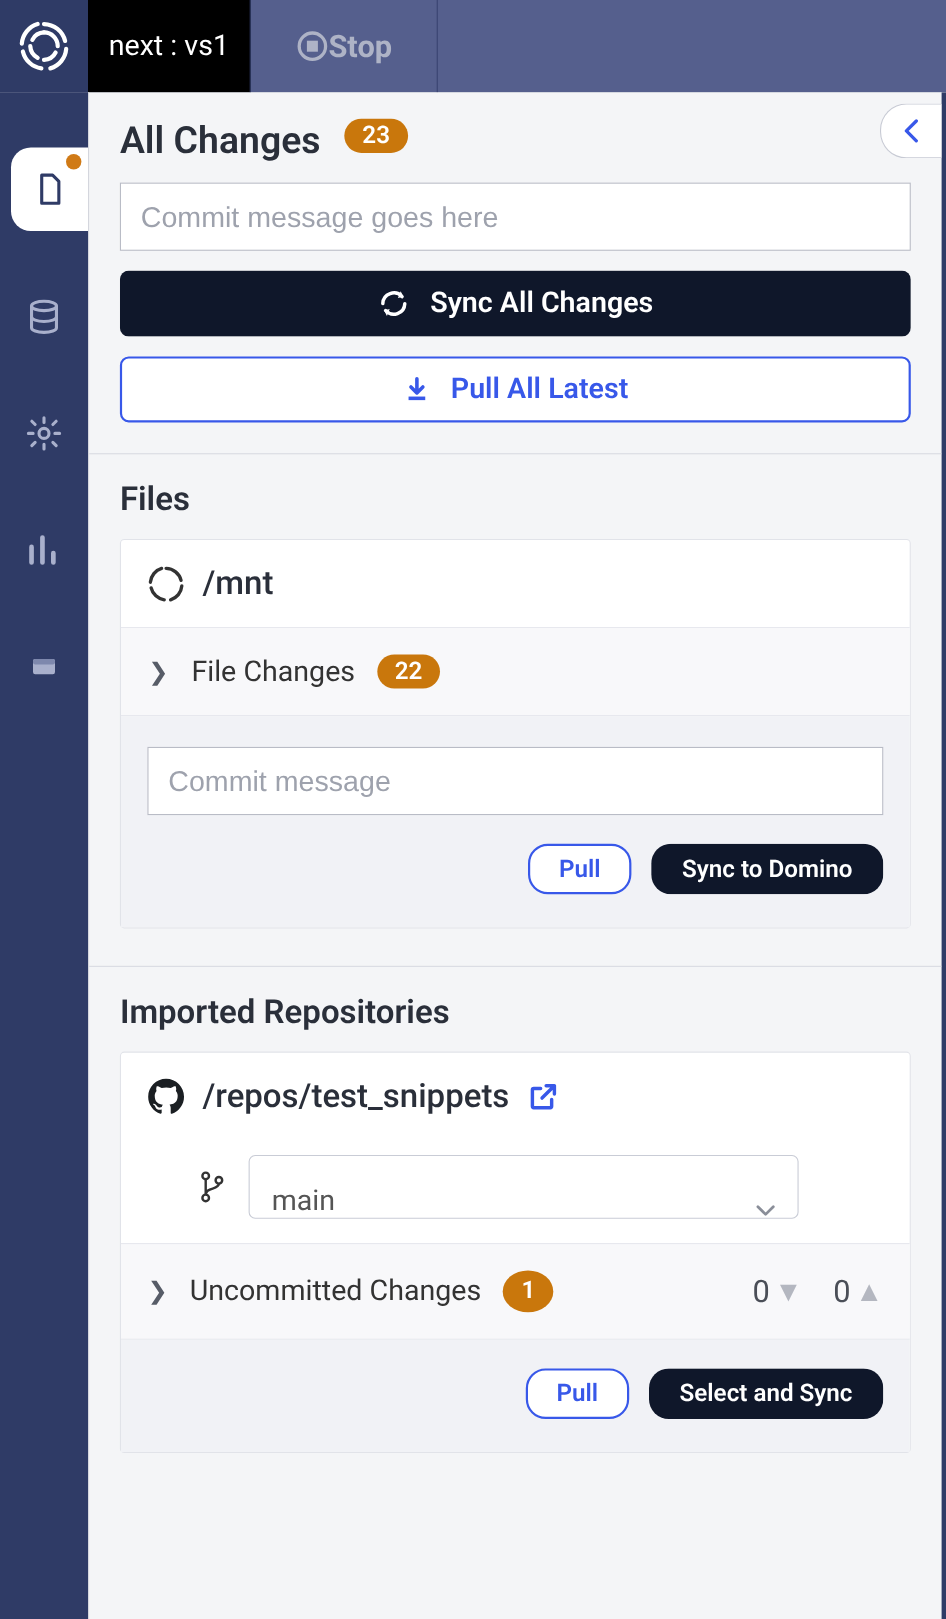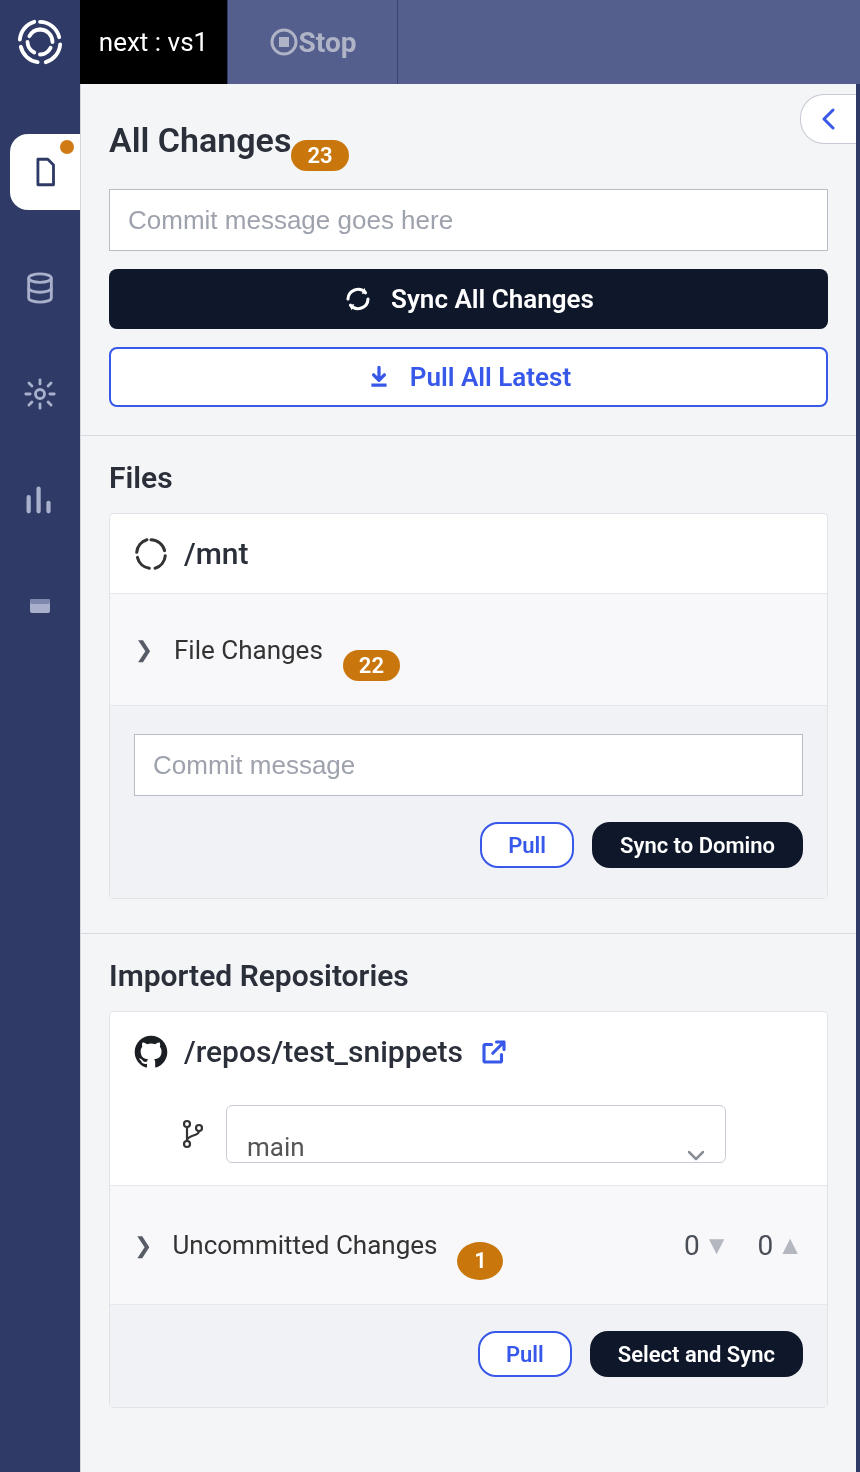--- a/index.html
+++ b/index.html
@@ -92,28 +92,28 @@
     border-top-left-radius:24px;
     border-bottom-left-radius:24px;
     display:flex; align-items:center; justify-content:center;
     color:#3858e9;
     cursor:pointer;
   }
 
   .section { padding:24px 28px 28px 28px; }
   .section.border-bottom { border-bottom:1px solid #d9dbe2; }
 
-  .sec-title-row { display:flex; align-items:center; margin-bottom:18px;}
+  .sec-title-row { display:flex; align-items:flex-start; gap:22px; margin-bottom:18px;}
   .sec-title { font-size:34px; font-weight:600; color:#2a2f3a; }
   .sec-title.small { font-size:30px; }
   .badge {
     background:#c9770c; color:#fff;
     font-size:22px; font-weight:600;
     padding:3px 16px; border-radius:18px;
-    min-width:46px; text-align:center;margin-top:32px;
+    min-width:46px; text-align:center;
   }
   .badge.circle { padding:0; width:38px; height:38px; line-height:38px; border-radius:50%; font-size:22px;}
 
   .text-input {
     width:100%;
     height:62px;
     border:1px solid #b9bcc6;
     background:#fff;
     font-size:26px;
     padding:0 18px;

